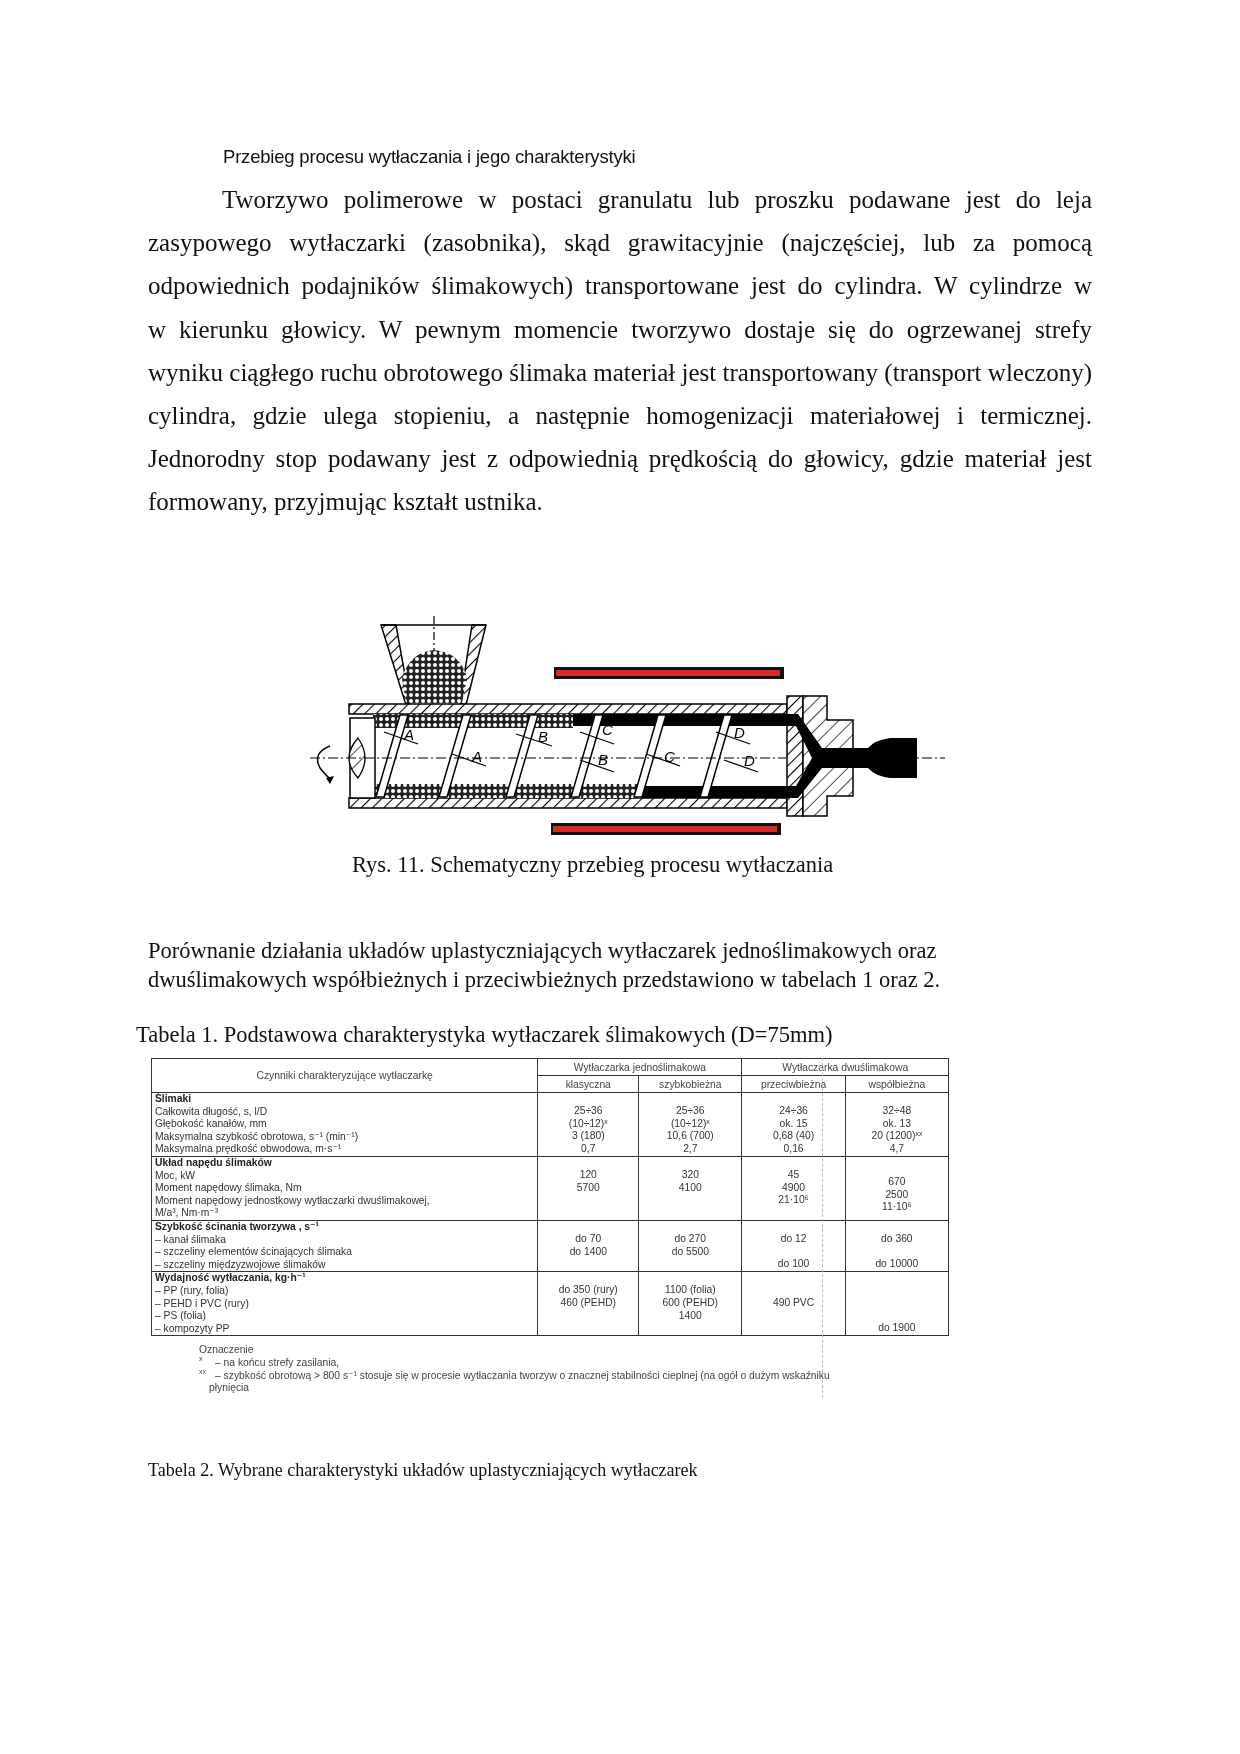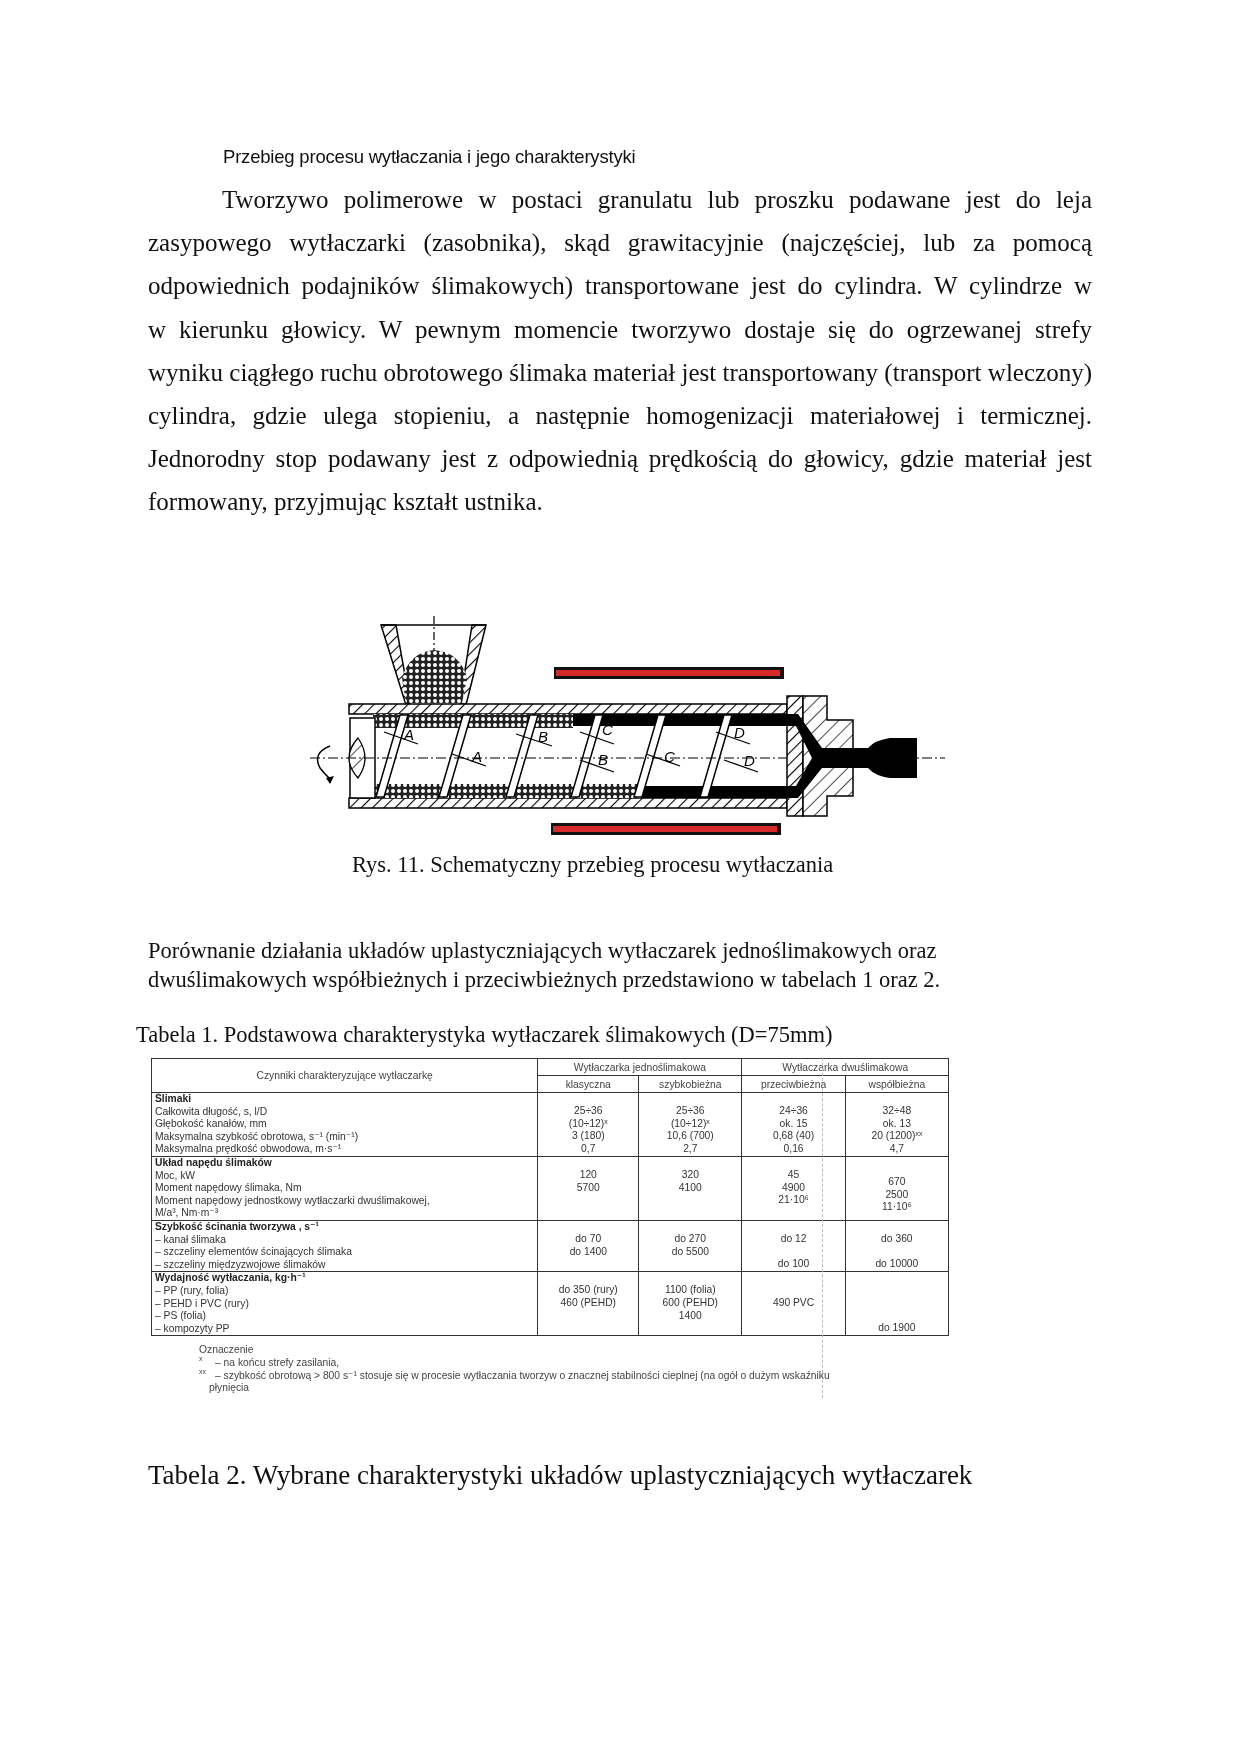--- a/index.html
+++ b/index.html
@@ -6,21 +6,21 @@
   body { width: 1240px; height: 1754px; position: relative; overflow: hidden; color: #111; }
   .heading { position: absolute; left: 223px; top: 146px; font-family: Liberation Sans, sans-serif; font-size: 18.5px; color: #111; letter-spacing: -0.2px; }
   .para { position: absolute; left: 148px; top: 178px; width: 944px; font-family: "Liberation Serif", "DejaVu Serif", serif; font-size: 25px; line-height: 43.2px; text-align: justify; }
   .para .ln { display: block; text-align: justify; text-align-last: justify; height: 43.2px; white-space: nowrap; }
   .para .ln.first { padding-left: 74px; }
   .para .ln.last { text-align-last: left; }
   .figure { position: absolute; left: 300px; top: 608px; width: 650px; height: 230px; }
   .caption { position: absolute; left: 352px; top: 852px; font-family: "Liberation Serif", "DejaVu Serif", serif; font-size: 22.5px; text-align: center; }
   .intro { position: absolute; left: 148px; top: 936px; width: 900px; font-family: "Liberation Serif", "DejaVu Serif", serif; font-size: 22.5px; line-height: 29px; }
   .tab1-title { position: absolute; left: 136px; top: 1022px; font-family: "Liberation Serif", "DejaVu Serif", serif; font-size: 22.5px; }
-  .tab2-title { position: absolute; left: 148px; top: 1460px; font-family: "Liberation Serif", "DejaVu Serif", serif; font-size: 27px; text-align: right; }
+  .tab2-title { position: absolute; left: 148px; top: 1460px; font-family: "Liberation Serif", "DejaVu Serif", serif; font-size: 18px; text-align: right; }
 
   table.t1 { position: absolute; left: 151px; top: 1058px; width: 798px; border-collapse: collapse; font-family: "Liberation Sans", "DejaVu Sans", sans-serif; font-size: 10.3px; color: #333; }
   table.t1 td, table.t1 th { border: 1.3px solid #333; padding: 0 3px; vertical-align: top; font-weight: normal; }
   table.t1 th { text-align: center; vertical-align: middle; height: 16px; color: #444; }
   table.t1 td.c { text-align: center; vertical-align: middle; line-height: 12.6px; }
   table.t1 td.l { text-align: left; line-height: 12.6px; }
   table.t1 .b { font-weight: bold; color: #222; }
   table.t1 .rowline { display: block; white-space: nowrap; }
   .vline-dashed { position: absolute; left: 822px; top: 1058px; width: 0; height: 340px; border-left: 1px dashed #bbb; }
   .notes { position: absolute; left: 151px; top: 1344px; font-family: "Liberation Sans", "DejaVu Sans", sans-serif; font-size: 10.3px; color: #444; line-height: 12.8px; margin-left: 48px; }

